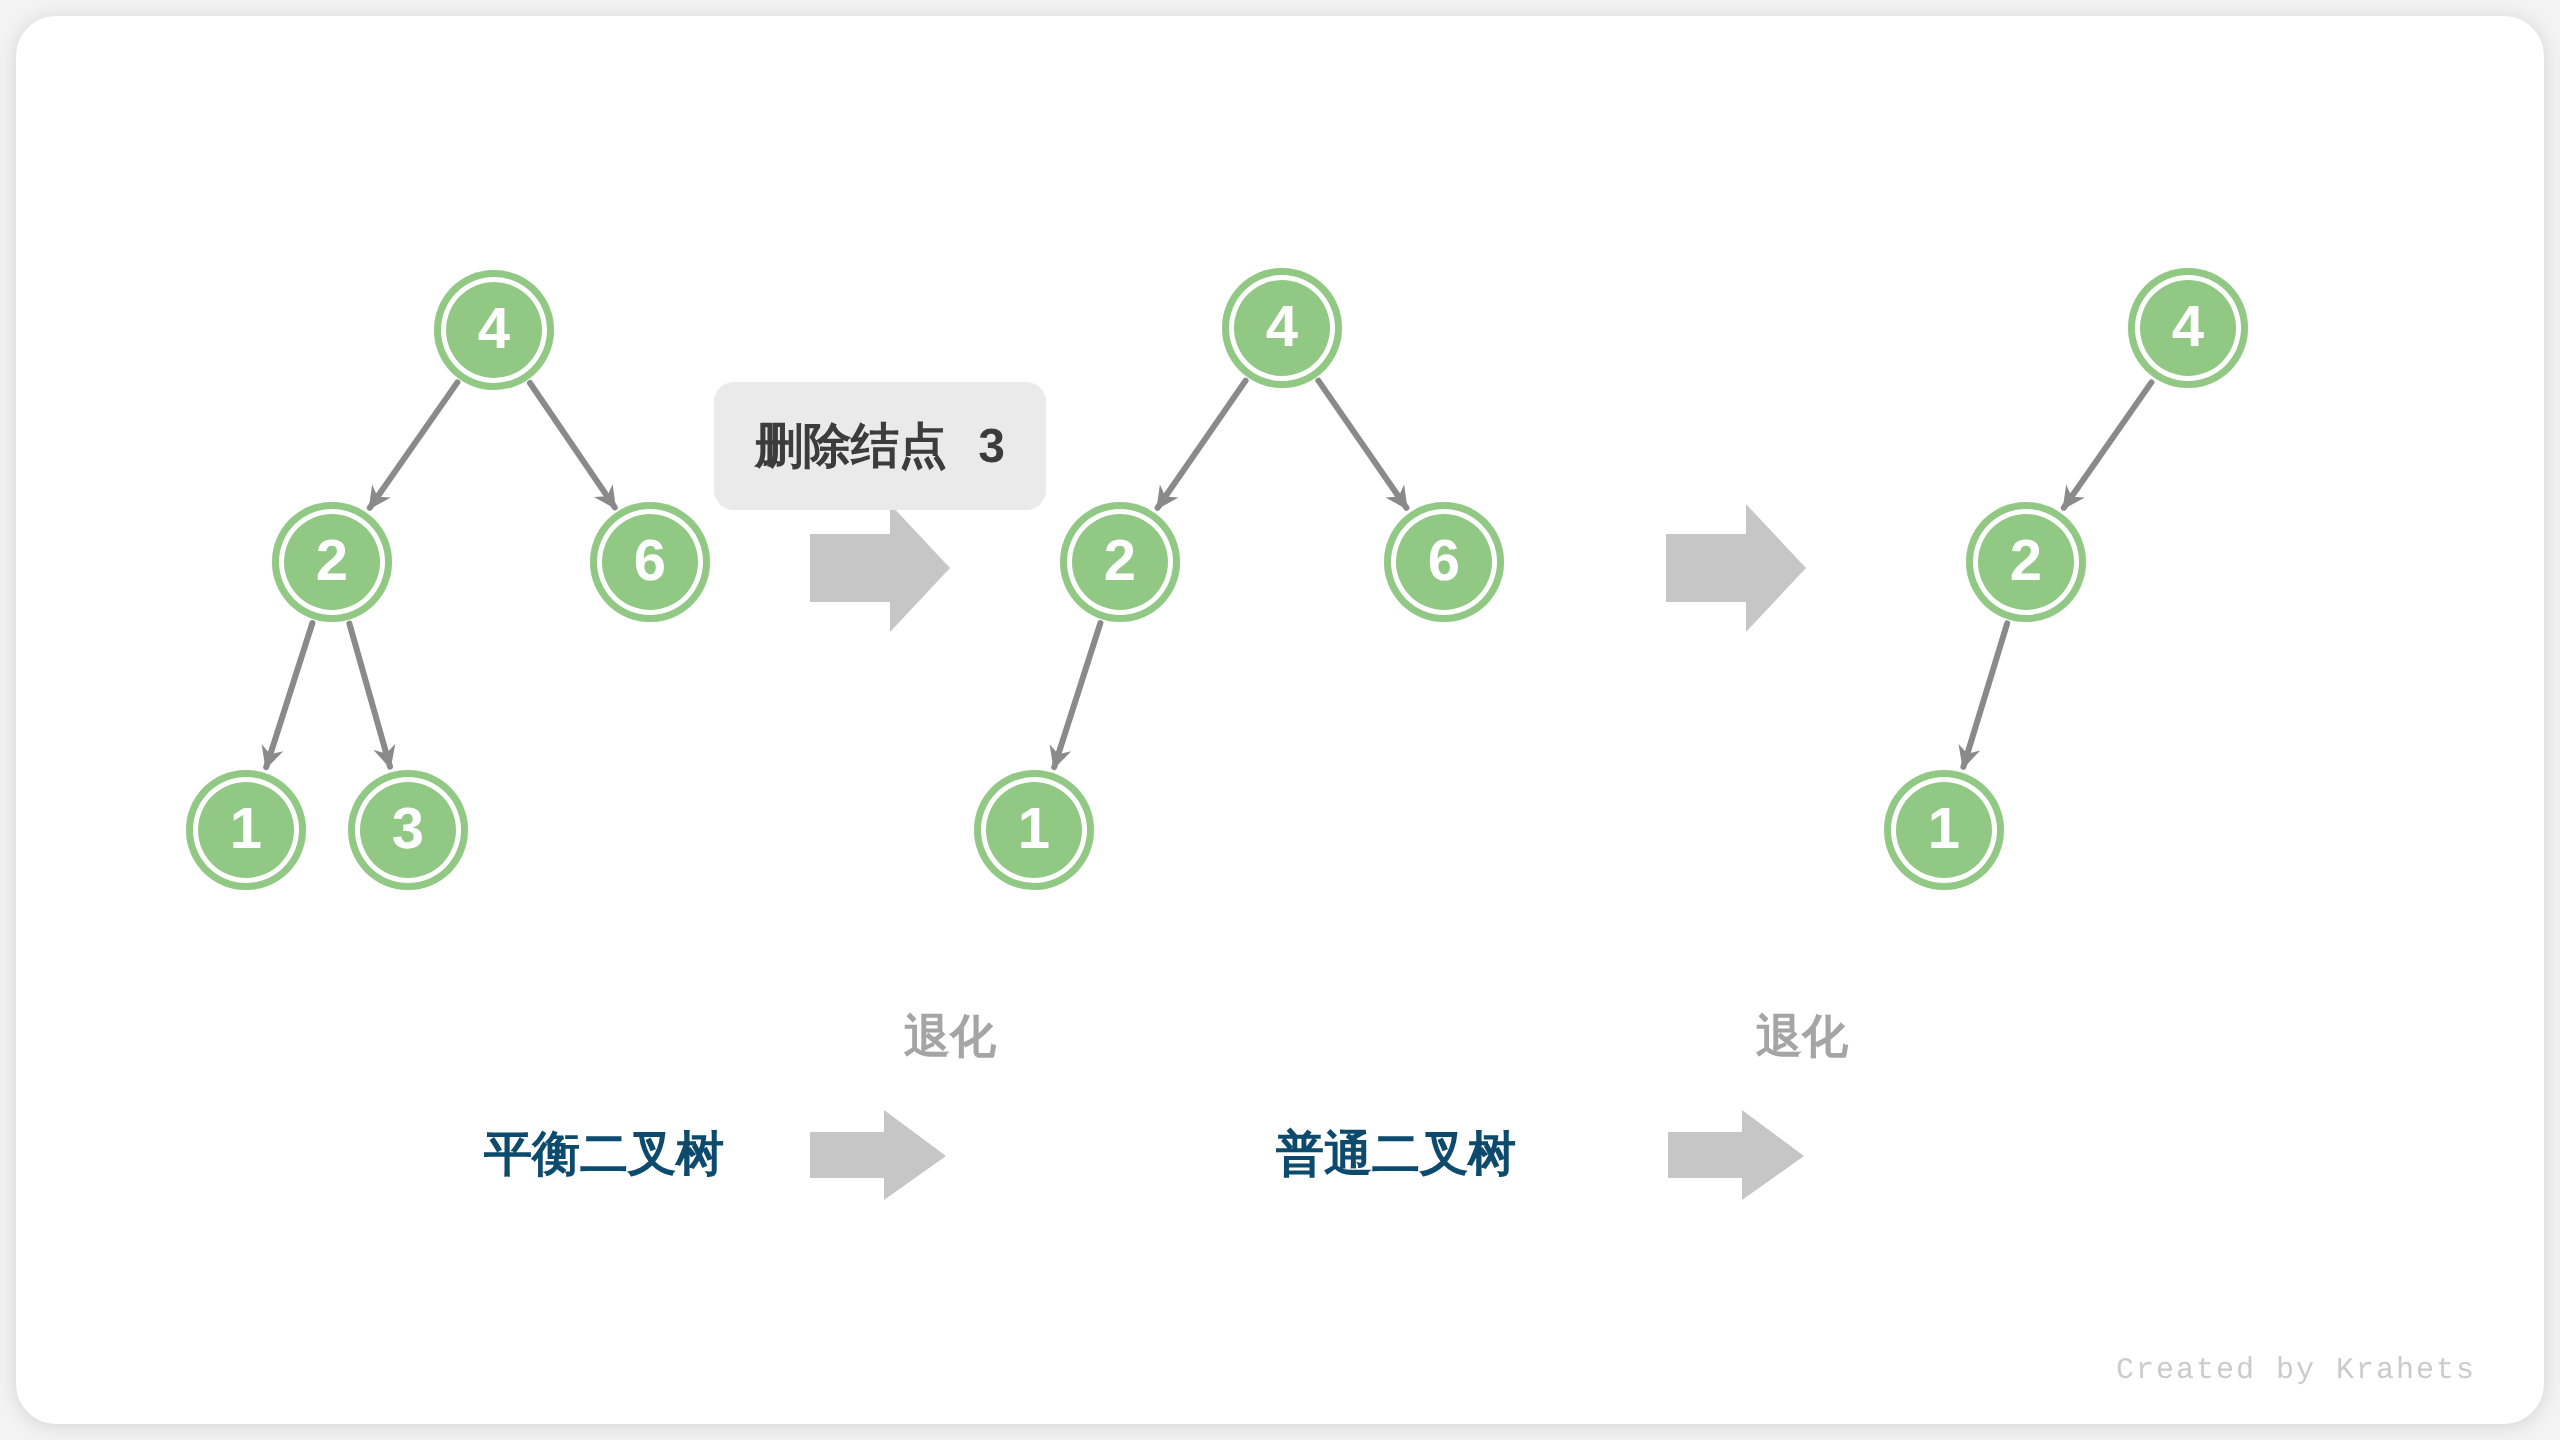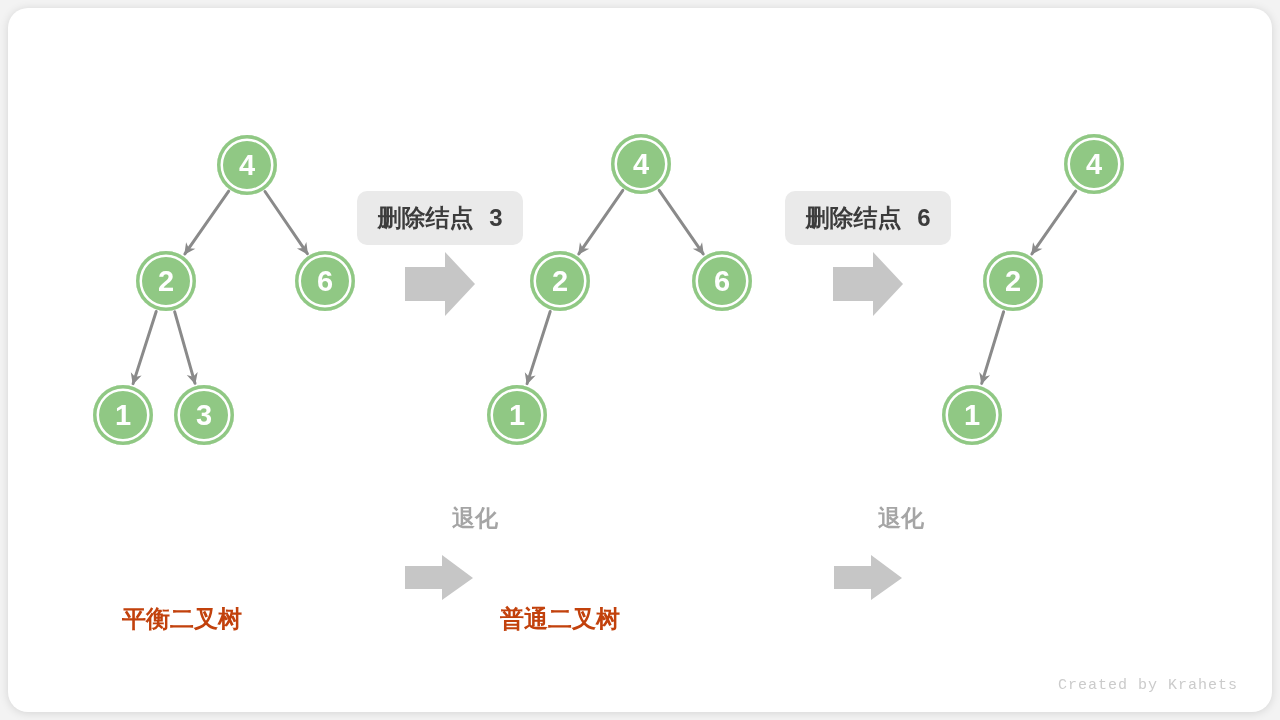--- a/index.html
+++ b/index.html
@@ -31,21 +31,21 @@
     display: flex; align-items: center; justify-content: center;
   }
   .node span {
     color: #ffffff;
     font-size: 29px;
     font-weight: bold;
     line-height: 1;
   }
   .badge {
     position: absolute;
-    height: 54px;
+    height: 64px;
     padding: 0 4px;
     background: #EAEAEA;
     border-radius: 10px;
     display: flex; align-items: center; justify-content: center;
     font-size: 24px;
     font-weight: bold;
     color: #3C3C3C;
     word-spacing: 9px;
     white-space: nowrap;
     box-sizing: border-box;
@@ -56,25 +56,24 @@
     width: 120px;
     text-align: right;
     font-size: 23px;
     font-weight: bold;
     color: #A5A5A5;
   }
   .caption {
     position: absolute;
     top: 561px;
     width: 240px;
-    text-align: left;
+    text-align: right;
     font-size: 24px;
     font-weight: bold;
-    color: #c2410c;
-    margin-top: 42px;
+    color: #0c4a6e;
   }
   .watermark {
     position: absolute;
     right: 42px;
     bottom: 26px;
     font-family: Liberation Mono, monospace;
     font-size: 15px;
     letter-spacing: 1px;
     color: #CBCBCB;
   }
@@ -146,22 +145,21 @@
       <span>4</span>
     </div>
   <div class="node" style="left:983px;top:251px">
       <span>2</span>
     </div>
   <div class="node" style="left:942px;top:385px">
       <span>1</span>
     </div>
 
   <div class="badge" style="left:357px;top:191px;width:166px">删除结点 3</div>
-  <div class="badge" style="left:785px;top:191px;width:166px">删除结点 6</div>
 
   <div class="degrade" style="left:378px">退化</div>
   <div class="degrade" style="left:804px">退化</div>
 
   <div class="caption" style="left:122px">平衡二叉树</div>
-  <div class="caption" style="left:500px">普通二叉树</div>
+  <div class="caption" style="left:518px">普通二叉树</div>
 
   <div class="watermark">Created by Krahets</div>
 </div>
 
 </body></html>

